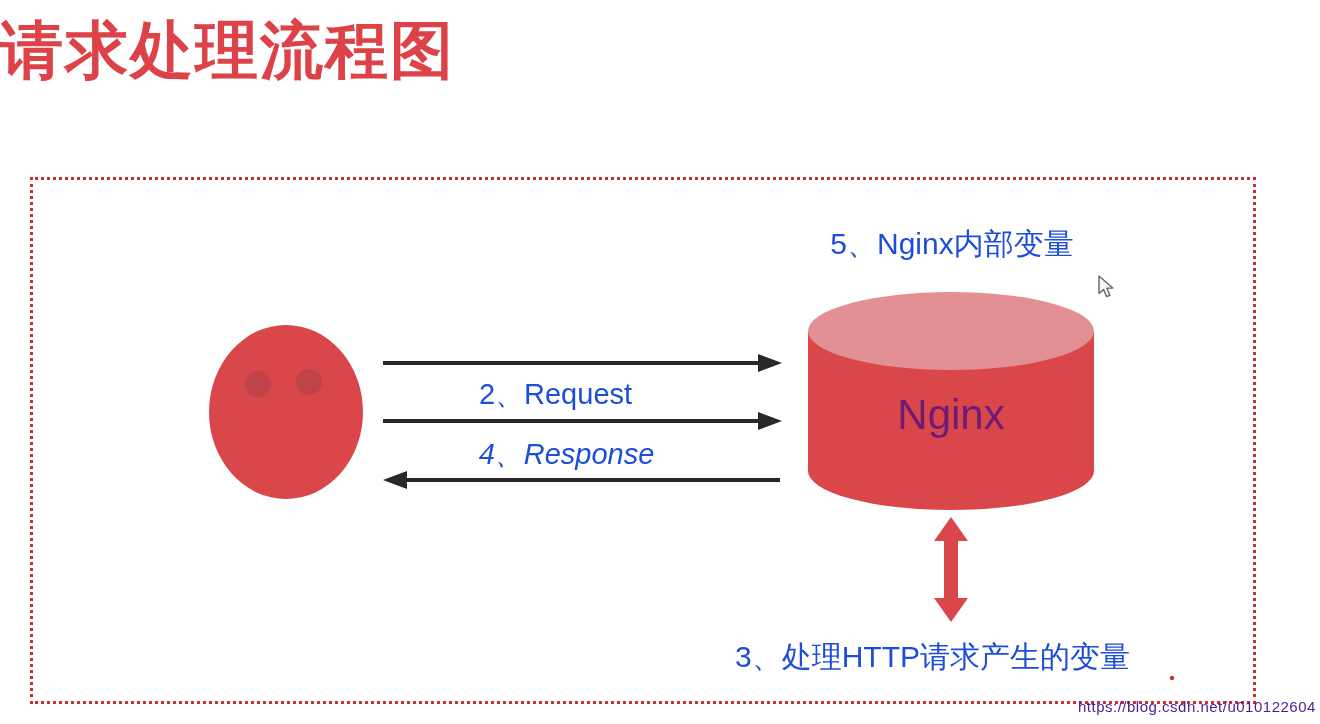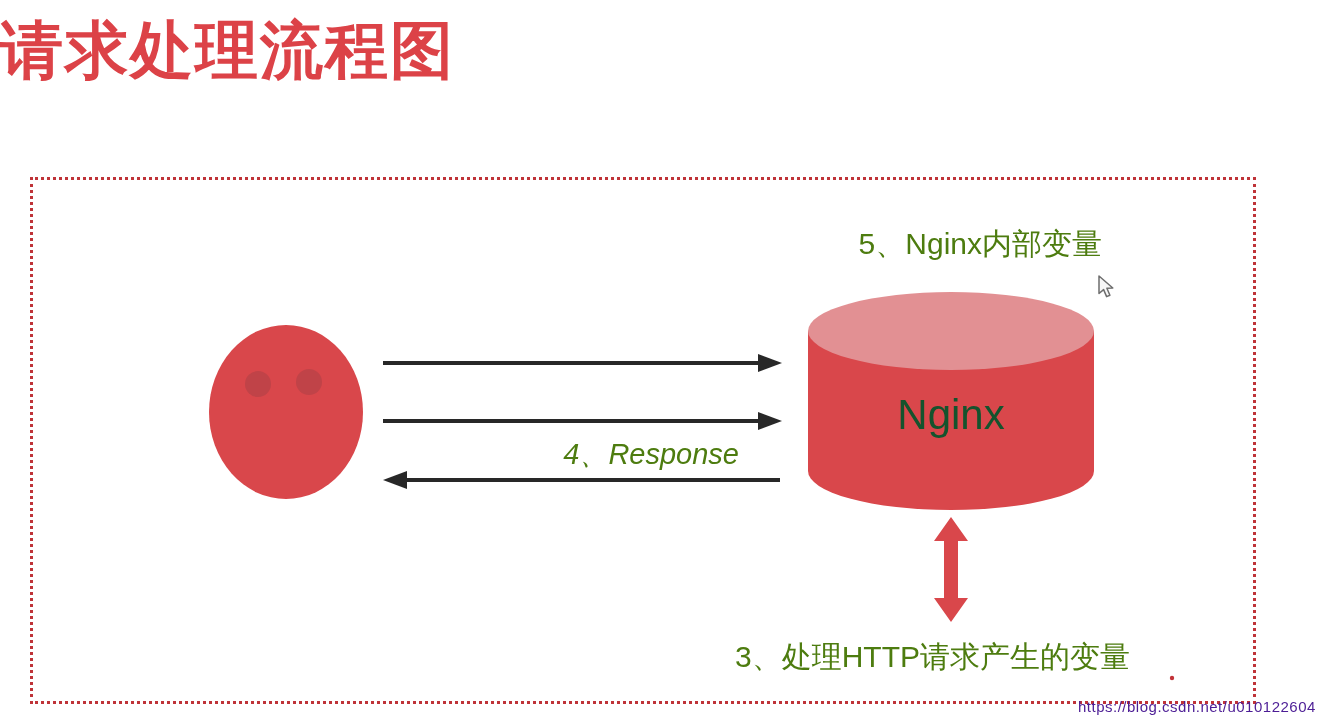--- a/index.html
+++ b/index.html
@@ -41,38 +41,38 @@
   .gfx {
     position: absolute;
     left: 0;
     top: 0;
     width: 1320px;
     height: 724px;
   }
   .lbl {
     position: absolute;
     font-size: 29px;
-    color: #4d7c0f;
-    text-align: right;
+    color: #1d4ed8;
+    text-align: center;
     white-space: nowrap;
     line-height: 34px;
   }
   .lbl-tcp      { left: 383px; top: 319px; width: 345px; }
   .lbl-request  { left: 383px; top: 377px; width: 345px; }
   .lbl-response { left: 394px; top: 437px; width: 345px; font-style: italic; }
   .lbl-top      { left: 802px; top: 227px; width: 300px; font-size: 30px; }
   .lbl-bottom   { left: 735px; top: 640px; width: 350px; font-size: 30px; }
   .lbl-nginx {
     position: absolute;
     left: 851px;
     top: 391px;
     width: 200px;
     text-align: center;
     font-size: 42px;
-    color: #14532d;
+    color: #701a75;
     white-space: nowrap;
   }
   .watermark {
     position: absolute;
     left: 1078px;
     top: 698px;
     font-size: 15px;
     letter-spacing: 0.5px;
     color: #4c1d95;
     white-space: nowrap;
@@ -115,20 +115,21 @@
       <ellipse cx="951" cy="331" rx="143" ry="39" fill="#e29093"></ellipse>
     </g>
 
     <polygon points="951,517 968,541 958,541 958,598 968,598 951,622 934,598 944,598 944,541 934,541" fill="#d9474b"></polygon>
 
     <path d="M 1099 276 L 1099 293.5 L 1103.6 289.6 L 1106.6 296.6 L 1109.9 295.2 L 1106.9 288.3 L 1112.8 288 Z" fill="#f7f7f7" stroke="#6e6e6e" stroke-width="1.5" stroke-linejoin="round"></path>
 
     <circle cx="1172" cy="678" r="2.2" fill="#c23338"></circle>
   </svg>
 
+  <div class="lbl lbl-request">2、Request</div>
   <div class="lbl lbl-response">4、Response</div>
 
   <div class="lbl lbl-top">5、Nginx内部变量</div>
   <div class="lbl-nginx">Nginx</div>
   <div class="lbl lbl-bottom">3、处理HTTP请求产生的变量</div>
 
   <div class="watermark">https://blog.csdn.net/u010122604</div>
 
 </div>
 

